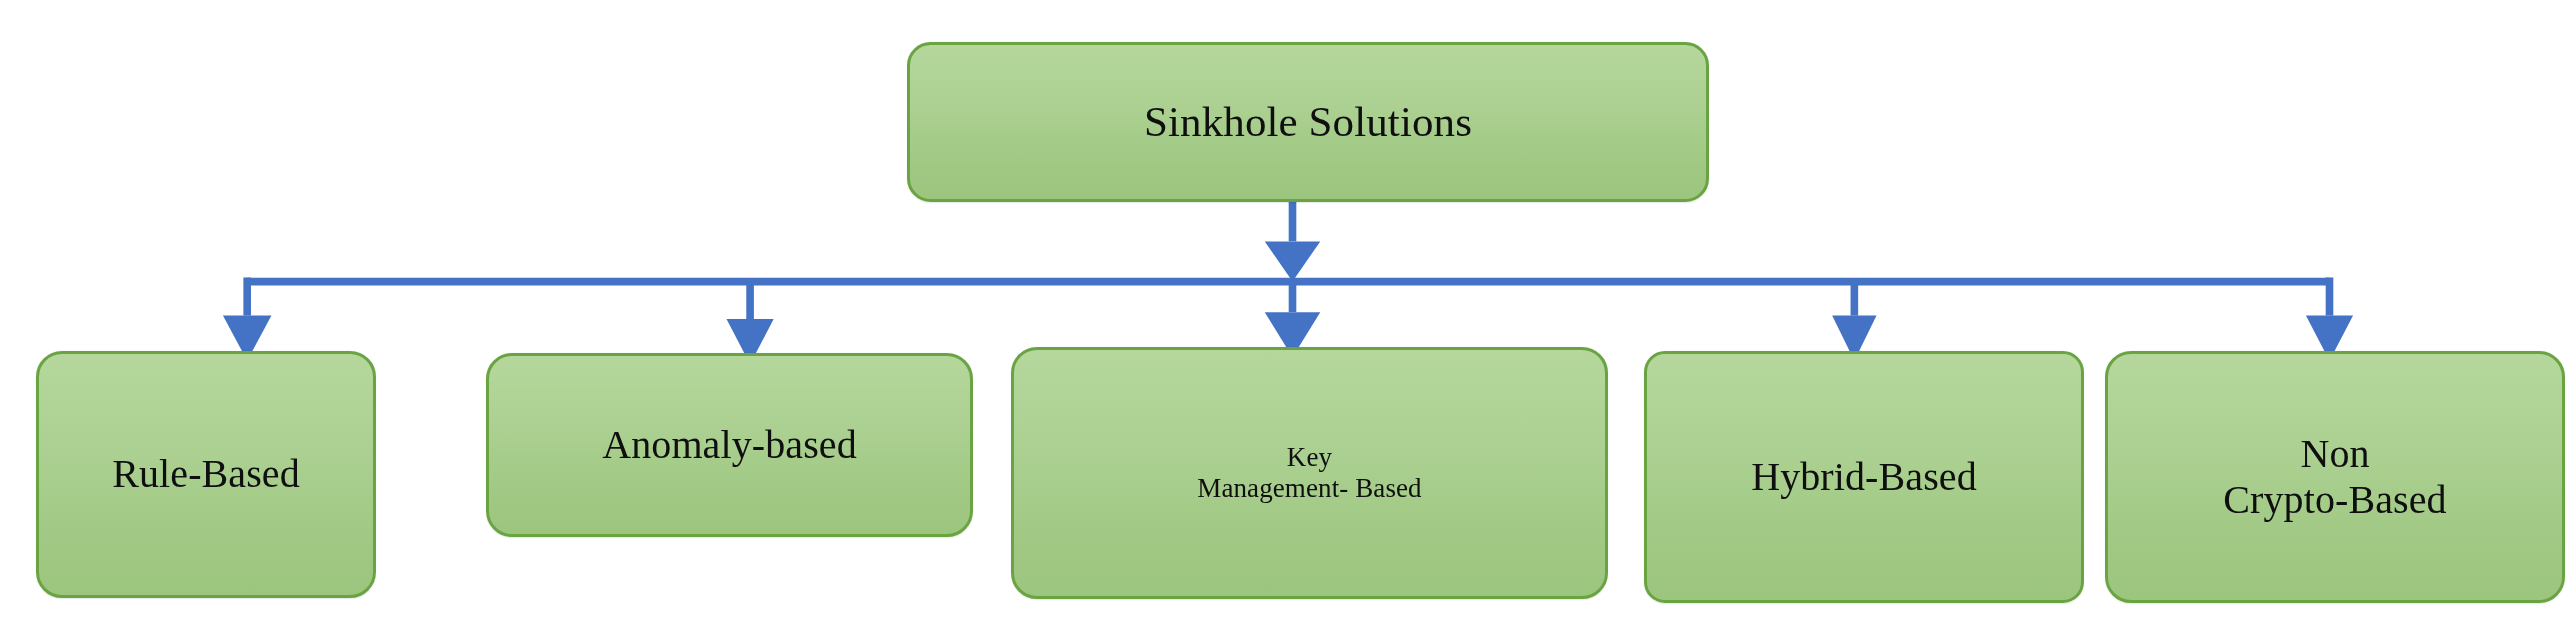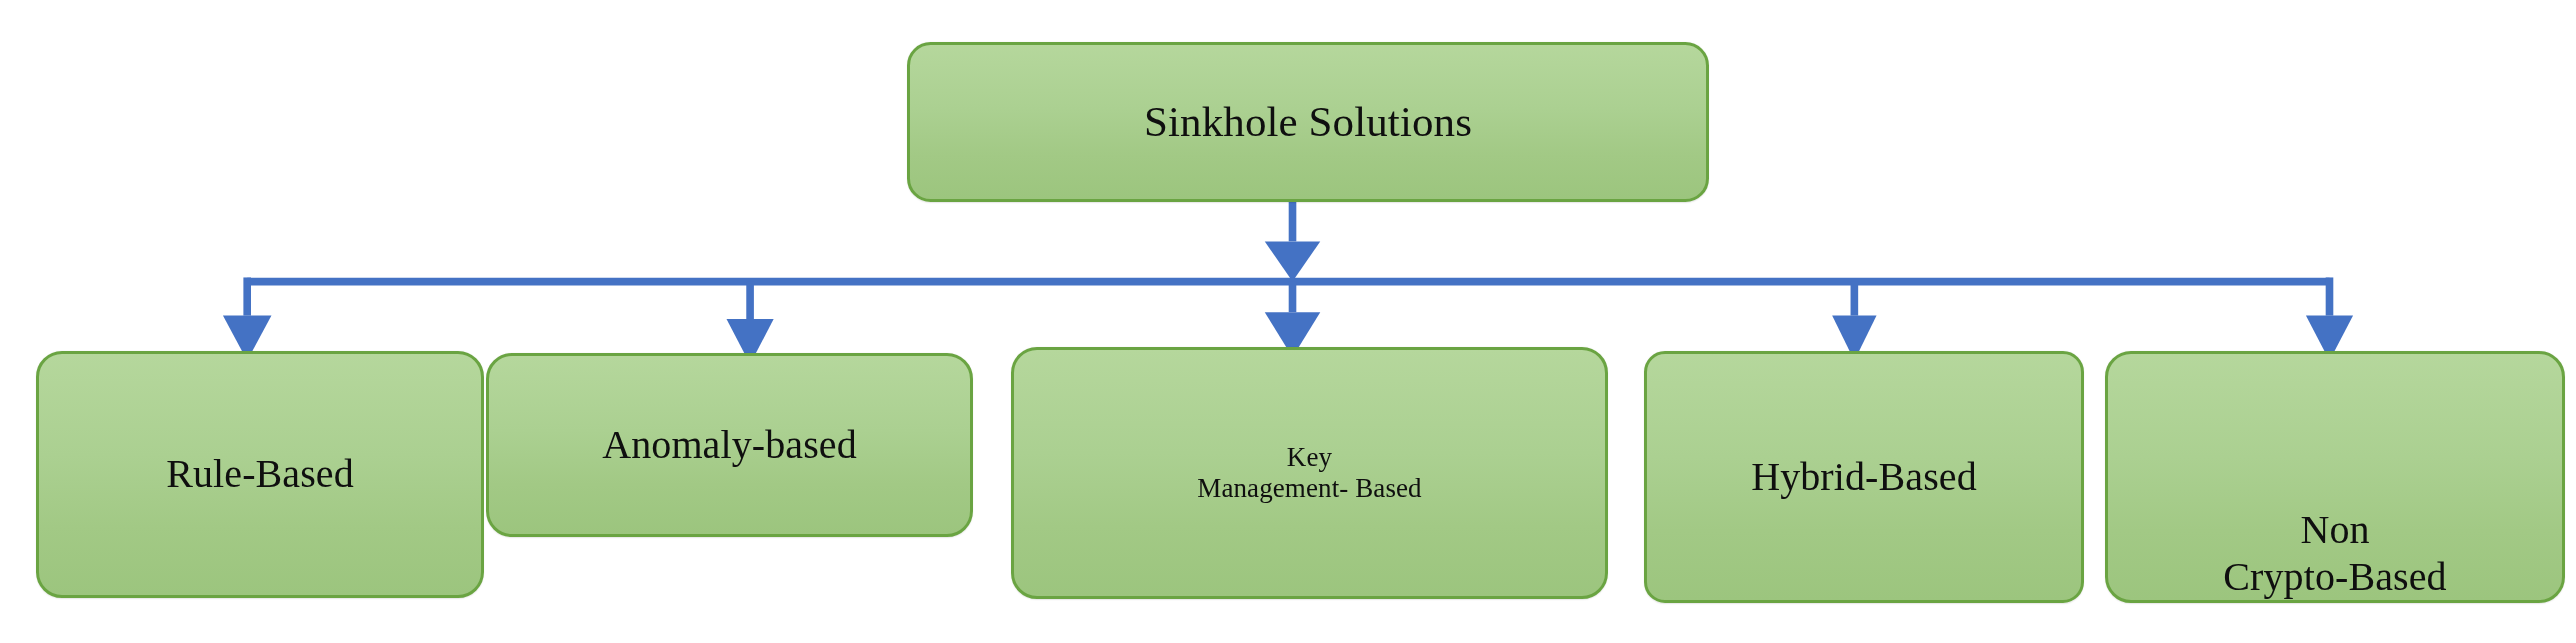--- a/index.html
+++ b/index.html
@@ -51,25 +51,25 @@
   }
   #node-root {
     left: 907px;
     top: 42px;
     width: 802px;
     height: 160px;
     border-radius: 23.6px;
   }
   #node-root .node-label { font-size: 43px; }
 
-  #node-child-0 { left: 36px;   top: 351px; width: 448px;  height: 247px; }
+  #node-child-0 { left: 36px;   top: 351px; width: 340px;  height: 247px; }
   #node-child-1 { left: 486px;  top: 353px; width: 487px;  height: 184px; }
   #node-child-2 { left: 1011px; top: 347px; width: 597px;  height: 252px; }
   #node-child-3 { left: 1644px; top: 351px; width: 440px;  height: 252px; border-radius: 21px; }
-  #node-child-4 { left: 2105px; top: 351px; width: 460px;  height: 252px; align-items: flex-end; }
+  #node-child-4 { left: 2105px; top: 351px; width: 460px;  height: 252px; }
 
   .node-child .node-label { font-size: 40px; }
   #node-child-2 .node-label { font-size: 27px; }
 </style>
 </head>
 <body>
 
 <div id="diagram-root">
 
   <svg id="connector-layer" viewBox="0 0 3711 927" width="2576" height="643" xmlns="http://www.w3.org/2000/svg">

